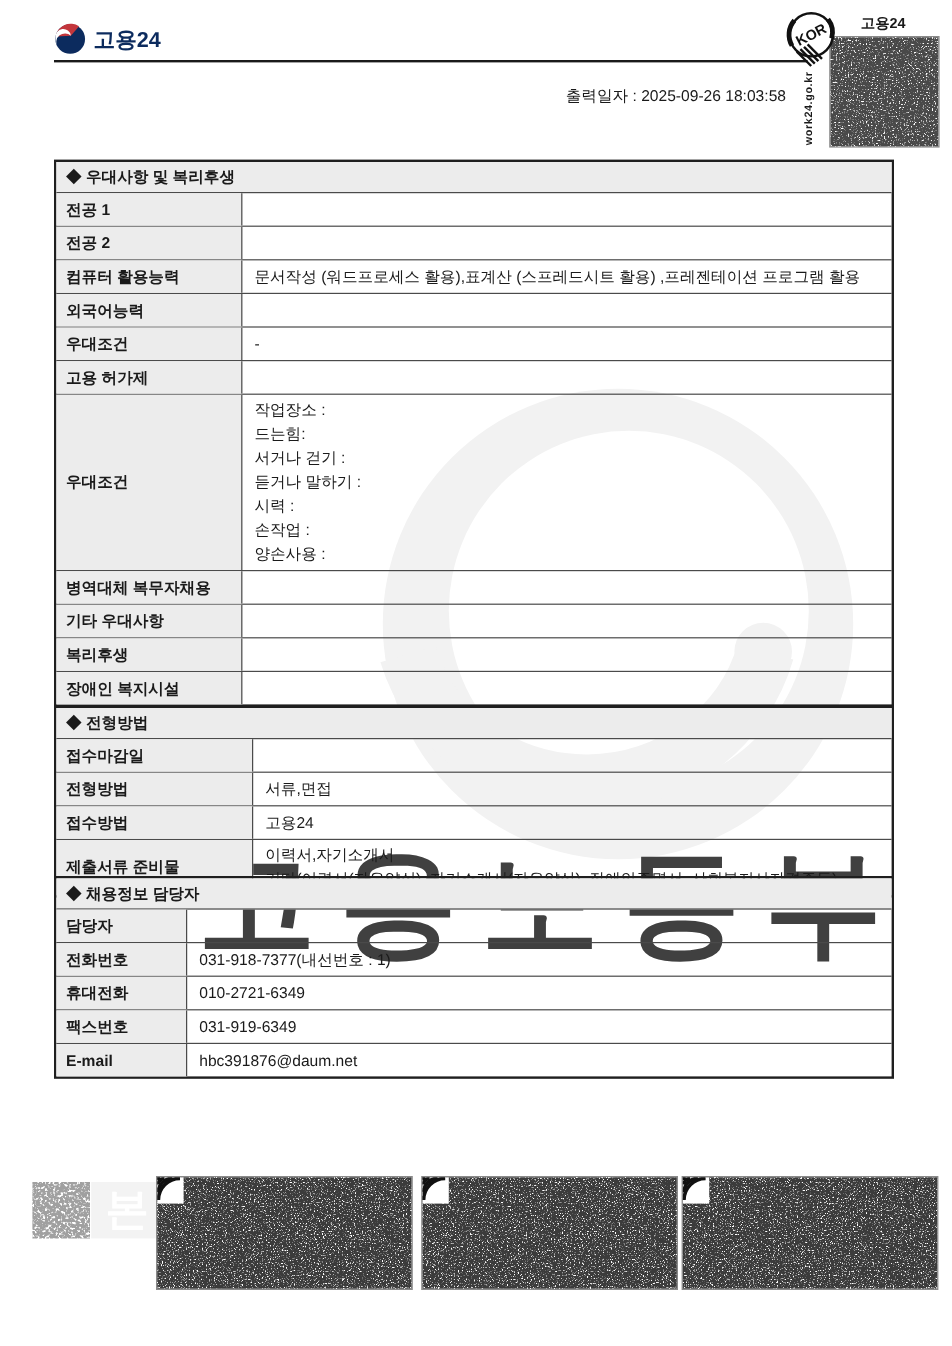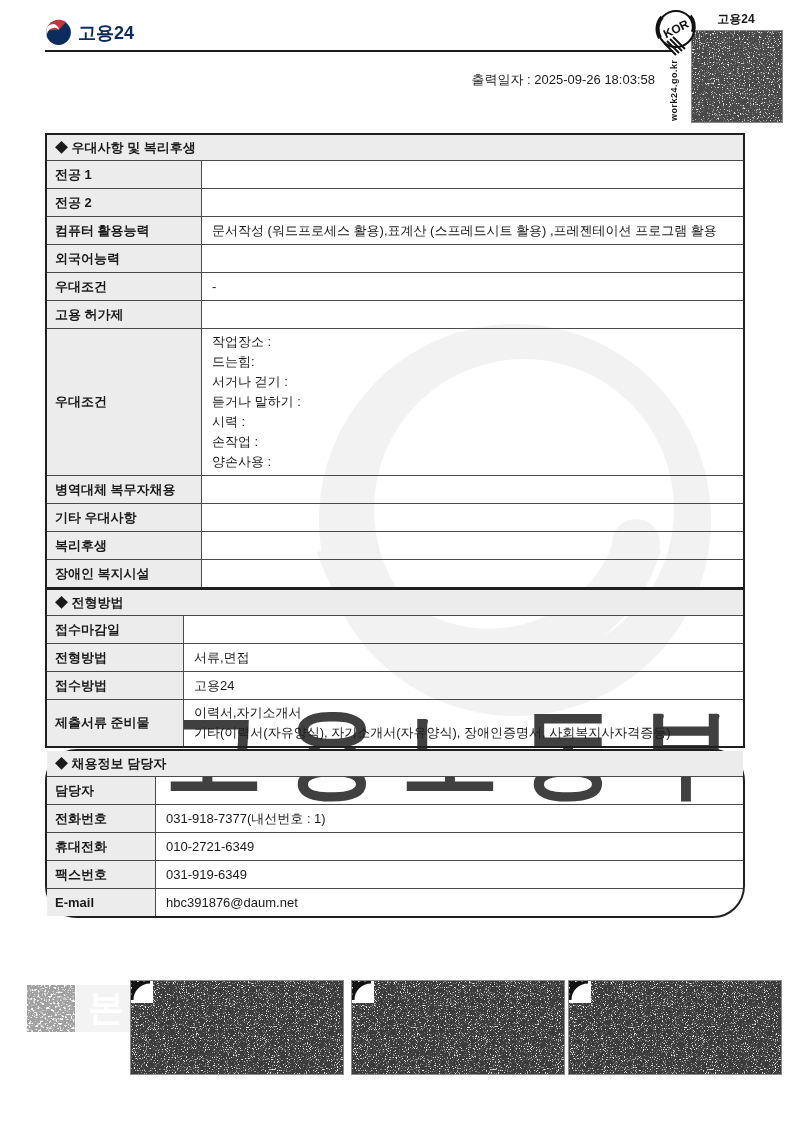--- a/index.html
+++ b/index.html
@@ -29,25 +29,25 @@
   .ttable{position:absolute; left:45px; width:700px; border:2px solid #1f1f1f; box-sizing:border-box; z-index:1; background:transparent;}
   .ttitle{background:#ececec; border-bottom:1px solid #4a4a4a; height:25px; display:flex; align-items:center;
           font-weight:bold; font-size:13px; padding:0 8px;}
   .trow{display:flex; border-bottom:1px solid #4a4a4a;}
   .trow:last-child{border-bottom:none;}
   .tcell{box-sizing:border-box; display:flex; align-items:center;}
   .tlabel{background:#ececec; border-right:1px solid #4a4a4a; font-weight:bold; font-size:13px; padding:3px 8px; flex:0 0 auto;}
   .tvalue{background:transparent; font-size:13px; padding:3px 10px; white-space:pre-line; flex:1 1 auto; line-height:20px;}
   .h1{min-height:27px;}
   .t1 .tlabel{width:155px;}
-  .t2 .tlabel{width:137px;}
+  .t2 .tlabel{width:164px;}
   .t3 .tlabel{width:109px;}
   #table1{top:133px;}
   #table2{top:588px;}
-  #table3{top:749px;border-radius:32px;}
+  #table3{top:730px;}
 
   
   .mini-noise{position:absolute; left:27px; top:985px; width:48px; height:47px; z-index:1;}
   .bon-box{position:absolute; left:76px; top:985px; width:60px; height:47px; background:#f3f3f3;
            display:flex; align-items:center; justify-content:center; z-index:1;
            color:#ffffff; font-size:36px; font-weight:bold;}
   .barcode{position:absolute; top:980px; width:212px; height:93px; border:1px solid #8a8a8a; background:#fff; z-index:1;}
   .barcode svg.fill{display:block; width:100%; height:100%;}
   .corner-arcs{position:absolute; left:0; top:0; width:24px; height:24px;}
   #bc1{left:130px;} #bc2{left:351px;} #bc3{left:568px;}

